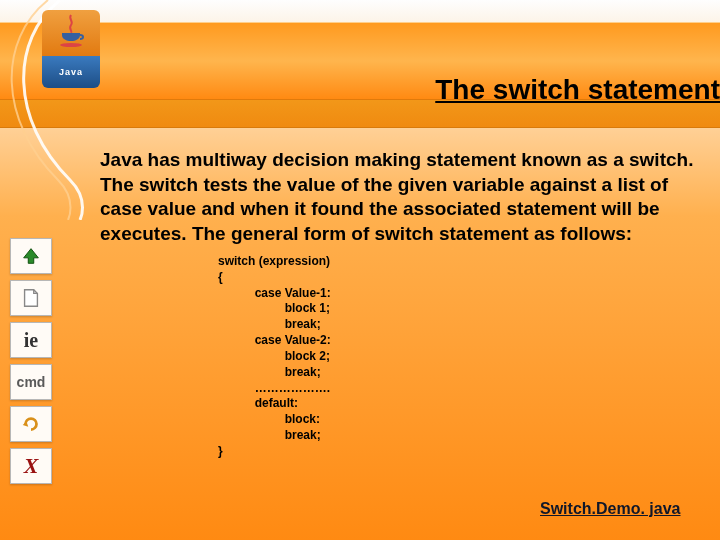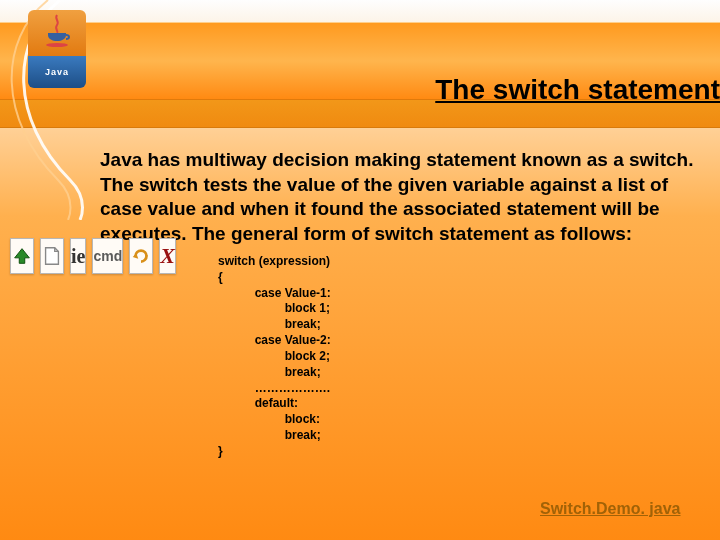--- a/index.html
+++ b/index.html
@@ -30,21 +30,21 @@
   .swoosh {
     position: absolute;
     top: 0; left: 0;
     width: 120px; height: 220px;
     pointer-events: none;
   }
   .swoosh svg { width: 100%; height: 100%; }
 
   .logo {
     position: absolute;
-    top: 10px; left: 28px;
+    top: 10px; left: 42px;
     width: 58px; height: 88px;
   }
   .logo-top {
     width: 58px; height: 46px;
     background: linear-gradient(to bottom, #f0a040, #e27a10);
     border-radius: 6px 6px 0 0;
     display: flex; align-items: center; justify-content: center;
   }
   .logo-bottom {
     width: 58px; height: 32px;
@@ -82,33 +82,33 @@
     font-weight: bold;
     color: #000;
     white-space: pre;
     line-height: 1.32;
     font-family: Arial, sans-serif;
   }
 
   .link {
     position: absolute;
     top: 500px; left: 540px;
-    color: #a16207;
+    color: #0f172a;
     font-weight: bold;
     font-size: 16px;
     text-decoration: underline;
     cursor: pointer;
   }
 
   .sidebar {
     position: absolute;
     top: 238px; left: 10px;
     width: 46px;
     display: flex;
-    flex-direction: row;
+    flex-direction: column;
     gap: 6px;
   }
   .side-btn {
     width: 42px; height: 36px;
     background: #fffbf6;
     border: 1px solid #b7b7b7;
     box-shadow: 0 1px 2px rgba(0,0,0,0.2);
     display: flex;
     align-items: center;
     justify-content: center;

